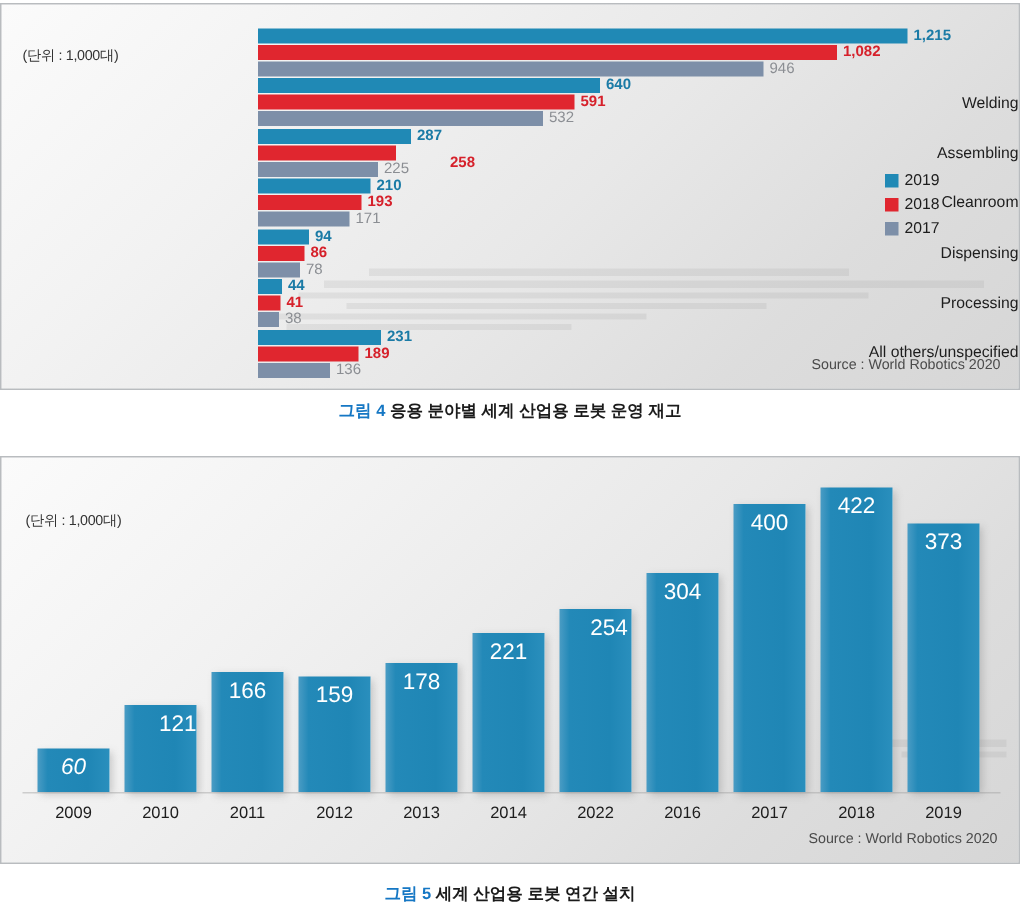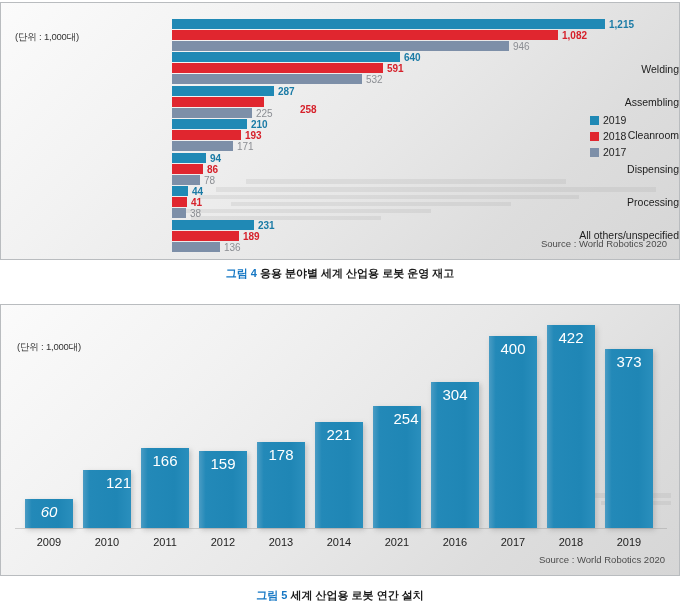--- a/index.html
+++ b/index.html
@@ -259,21 +259,21 @@
   <div class="vbar" style="left:256px; top:137px; width:48px; height:86px;"></div>
   <div class="vval" style="left:256px; top:141px; width:48px;">178</div>
   <div class="xtick" style="left:248px; top:231px; width:64px;">2013</div>
 
   <div class="vbar" style="left:314px; top:117px; width:48px; height:106px;"></div>
   <div class="vval" style="left:314px; top:121px; width:48px;">221</div>
   <div class="xtick" style="left:306px; top:231px; width:64px;">2014</div>
 
   <div class="vbar" style="left:372px; top:101px; width:48px; height:122px;"></div>
   <div class="vval" style="left:372px; top:105px; width:66px;">254</div>
-  <div class="xtick" style="left:364px; top:231px; width:64px;">2021</div>
+  <div class="xtick" style="left:364px; top:231px; width:64px;">2022</div>
 
   <div class="vbar" style="left:430px; top:77px; width:48px; height:146px;"></div>
   <div class="vval" style="left:430px; top:81px; width:48px;">304</div>
   <div class="xtick" style="left:422px; top:231px; width:64px;">2016</div>
 
   <div class="vbar" style="left:488px; top:31px; width:48px; height:192px;"></div>
   <div class="vval" style="left:488px; top:35px; width:48px;">400</div>
   <div class="xtick" style="left:480px; top:231px; width:64px;">2017</div>
 
   <div class="vbar" style="left:546px; top:20px; width:48px; height:203px;"></div>

